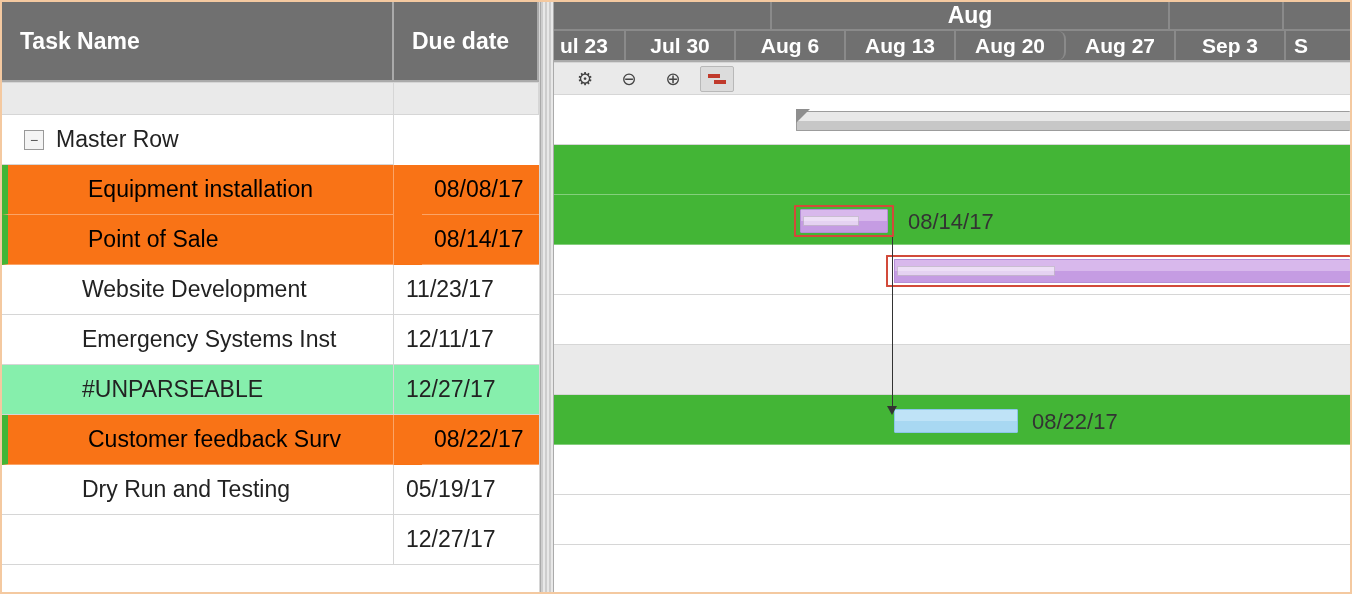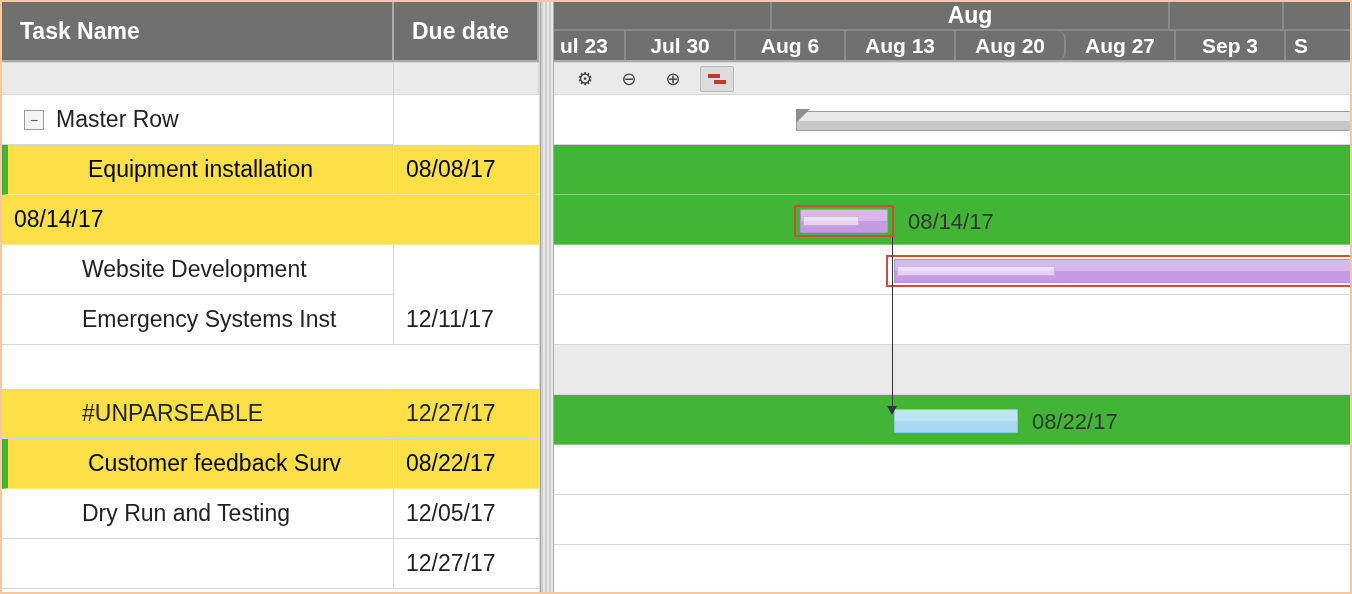--- a/index.html
+++ b/index.html
@@ -20,21 +20,21 @@
   }
   
   .left-panel {
     width: 538px;
     border-right: 1px solid #d6d6d6;
     display: flex;
     flex-direction: column;
     flex-shrink: 0;
   }
   .left-header {
-    height: 60px;
+    height: 80px;
     display: flex;
     background: #707070;
     color: #fff;
     font-weight: bold;
   }
   .lh-task {
     width: 392px;
     display: flex;
     align-items: center;
     padding-left: 18px;
@@ -69,26 +69,26 @@
     border-right: 1px solid #d6d6d6;
     border-bottom: 1px solid #d6d6d6;
     border-top: 1px solid #d6d6d6;
   }
   .left-row {
     height: 50px;
     display: flex;
     background: #fff;
   }
   .left-row.green {
-    background: #fde047;
+    background: #f97316;
     color: #000;
+    gap: 28px;
   }
   .left-row.muted {
-    background: #fde047;
-    margin-top: 44px;
+    background: #86efac;
   }
   .lr-task {
     width: 392px;
     display: flex;
     align-items: center;
     padding-left: 22px;
     border-right: 1px solid #d6d6d6;
     border-bottom: 1px solid #d6d6d6;
     overflow: hidden;
     white-space: nowrap;
@@ -332,27 +332,31 @@
       </div>
 
       <div class="left-row green">
         <div class="lr-task green">
           <span class="indent1">Equipment installation</span>
         </div>
         <div class="lr-due">08/08/17</div>
       </div>
 
       <div class="left-row green">
+        <div class="lr-task green">
+          <span class="indent1">Point of Sale</span>
+        </div>
         <div class="lr-due">08/14/17</div>
       </div>
 
       <div class="left-row">
         <div class="lr-task">
           <span class="indent1">Website Development</span>
         </div>
+        <div class="lr-due">11/23/17</div>
       </div>
 
       <div class="left-row">
         <div class="lr-task">
           <span class="indent1">Emergency Systems Inst</span>
         </div>
         <div class="lr-due">12/11/17</div>
       </div>
 
       <div class="left-row muted">
@@ -366,21 +370,21 @@
         <div class="lr-task green">
           <span class="indent1">Customer feedback Surv</span>
         </div>
         <div class="lr-due">08/22/17</div>
       </div>
 
       <div class="left-row">
         <div class="lr-task">
           <span class="indent1">Dry Run and Testing</span>
         </div>
-        <div class="lr-due">12/05/17</div>
+        <div class="lr-due">05/19/17</div>
       </div>
 
       <div class="left-row">
         <div class="lr-task">
           <span class="indent1"></span>
         </div>
         <div class="lr-due">12/27/17</div>
       </div>
     </div>
   </div>

